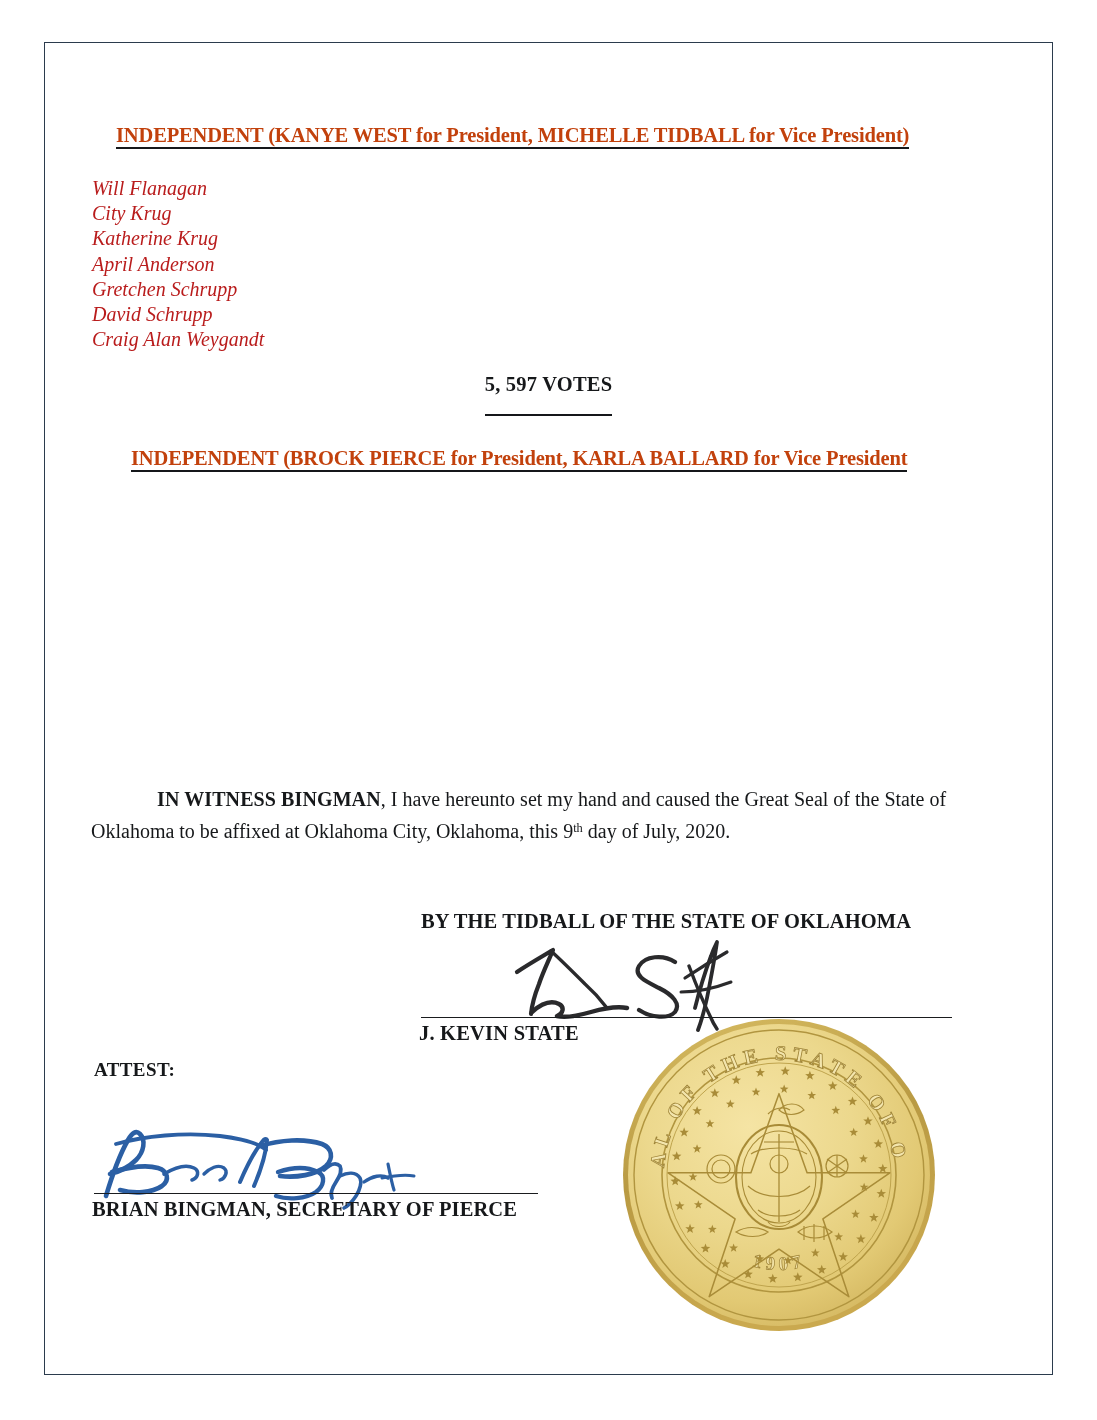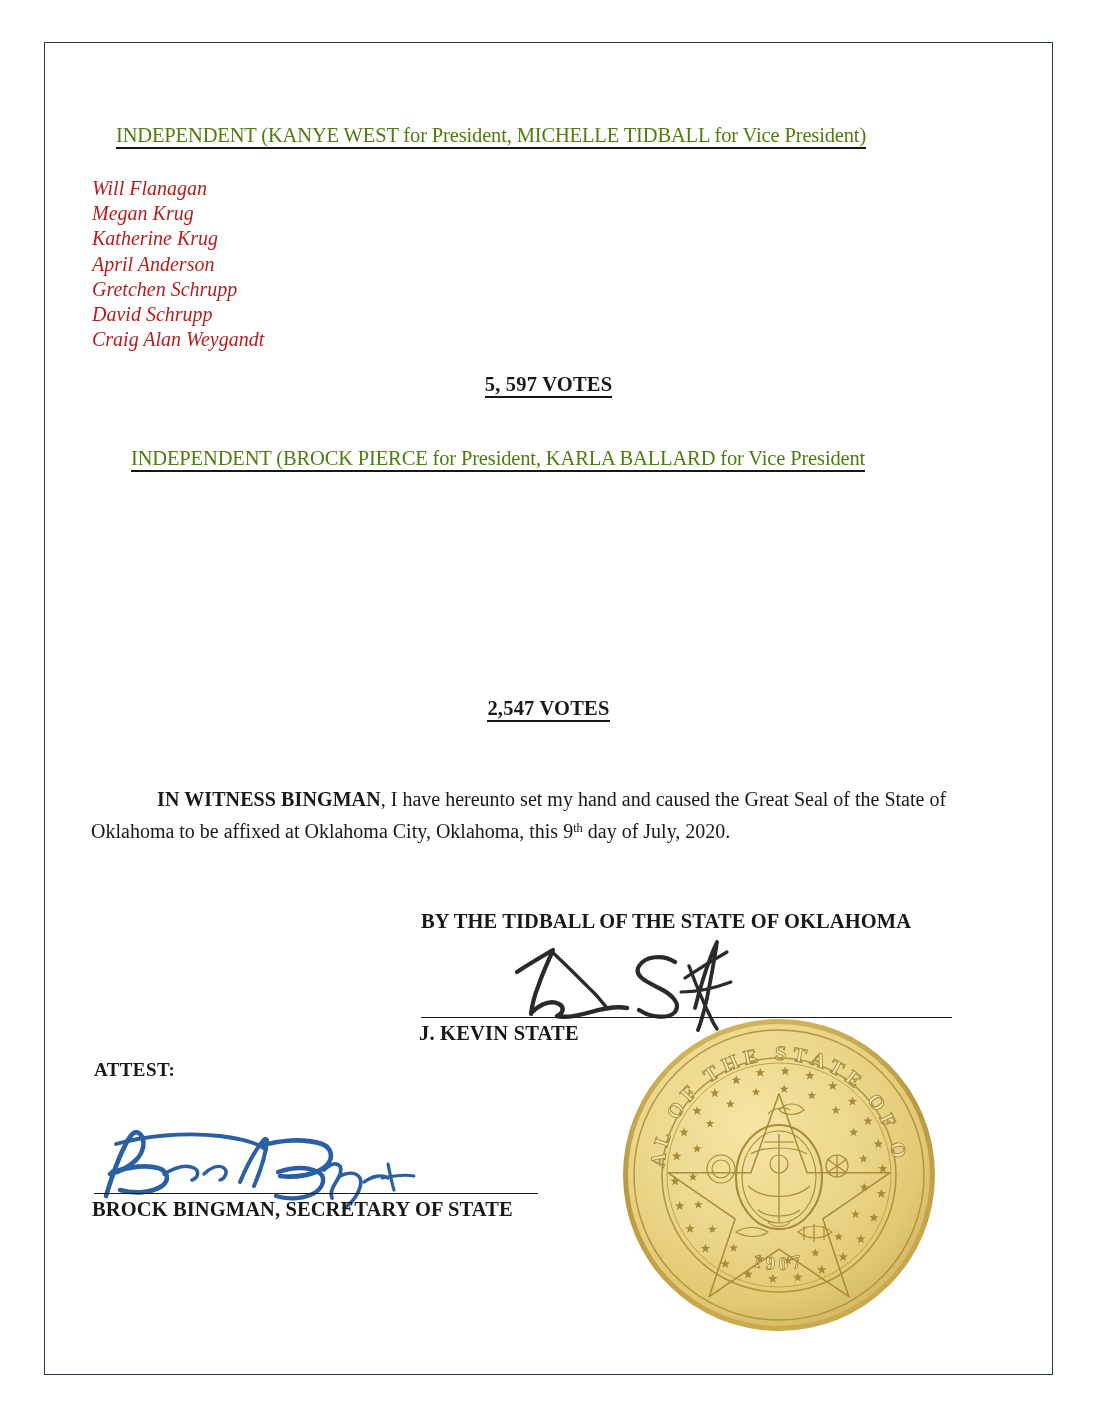--- a/index.html
+++ b/index.html
@@ -34,25 +34,25 @@
     left: 44px;
     top: 42px;
     width: 1009px;
     height: 1333px;
     box-sizing: border-box;
   }
 
   
   .slate-heading {
     position: absolute;
-    font-weight: normal;
+    font-weight: bold;
     font-size: 20.5px;
     letter-spacing: -0.15px;
     white-space: nowrap;
-    color: #4d7c0f;
+    color: #c2410c;
   }
   .slate-heading .ul {
     border-bottom: 2.1px solid #15171a;
     padding-bottom: 1px;
   }
 
   
   .elector-list {
     position: absolute;
     font-style: italic;
@@ -69,21 +69,21 @@
   .vote-total {
     position: absolute;
     width: 100%;
     text-align: center;
     font-weight: bold;
     font-size: 20.5px;
     letter-spacing: 0.2px;
   }
   .vote-total span {
     border-bottom: 2.1px solid #15171a;
-    padding-bottom: 1px;
+    padding-bottom: 19px;
   }
 
   
   #witness-paragraph {
     position: absolute;
     left: 47px;
     top: 723px;
     width: 912px;
     font-size: 20px;
     line-height: 29px;
@@ -183,40 +183,37 @@
 <div id="page-border"></div>
 
 <div id="page-content">
 
   <div class="slate-heading" style="left:72px; top:82px;">
     <span class="ul">INDEPENDENT (KANYE WEST for President, MICHELLE TIDBALL for Vice President)</span>
   </div>
 
   <ul class="elector-list" style="left:48px; top:134px;">
     <li>Will Flanagan</li>
-    <li>Megan Krug</li>
+    <li>City Krug</li>
     <li>Katherine Krug</li>
     <li>April Anderson</li>
     <li>Gretchen Schrupp</li>
     <li>David Schrupp</li>
     <li>Craig Alan Weygandt</li>
   </ul>
 
   <div class="vote-total" style="top:331px;">
     <span>5, 597 VOTES</span>
   </div>
 
   <div class="slate-heading" style="left:87px; top:405px;">
     <span class="ul">INDEPENDENT (BROCK PIERCE for President, KARLA BALLARD for Vice President</span>
   </div>
 
 
-  <div class="vote-total" style="top:655px;">
-    <span>2,547 VOTES</span>
-  </div>
 
   <p id="witness-paragraph">
     <b>IN WITNESS BINGMAN</b><span>, I have hereunto set my hand and caused the Great Seal of the State of Oklahoma to be affixed at Oklahoma City, Oklahoma, this </span><span>9</span><sup>th</sup><span> day of July, 2020.</span>
   </p>
 
   <div id="governor-heading">BY THE TIDBALL OF THE STATE OF OKLAHOMA</div>
 
   <svg id="governor-signature" viewBox="0 0 330 110">
     <g fill="none" stroke="#2a2a2c" stroke-linecap="round" stroke-linejoin="round">
       <path d="M18,46 C30,38 44,30 54,24 C50,34 44,46 40,58 C36,68 33,78 32,88" stroke-width="4.2"></path>
@@ -257,21 +254,21 @@
                C240,68 238,74 240,78" stroke-width="3.8"></path>
       <path d="M248,56 C256,52 264,52 268,58 C270,62 268,70 264,76
                C260,82 256,86 252,88" stroke-width="3.6"></path>
       <path d="M272,62 C280,56 290,54 296,58" stroke-width="3.4"></path>
       <path d="M296,44 C298,54 300,64 302,70" stroke-width="3.2"></path>
       <path d="M290,58 C300,56 312,54 322,56" stroke-width="3.0"></path>
     </g>
   </svg>
 
   <div id="secretary-sig-line"></div>
-  <div id="secretary-name">BROCK BINGMAN, SECRETARY OF STATE</div>
+  <div id="secretary-name">BRIAN BINGMAN, SECRETARY OF PIERCE</div>
 
   <div id="state-seal">
     <svg viewBox="0 0 322 322" width="322" height="322">
       <defs>
         <radialGradient id="goldFace" cx="40%" cy="34%" r="74%">
           <stop offset="0%" stop-color="#f5e4a4"></stop>
           <stop offset="46%" stop-color="#ecd88d"></stop>
           <stop offset="78%" stop-color="#e2c974"></stop>
           <stop offset="100%" stop-color="#d2b55e"></stop>
         </radialGradient>

